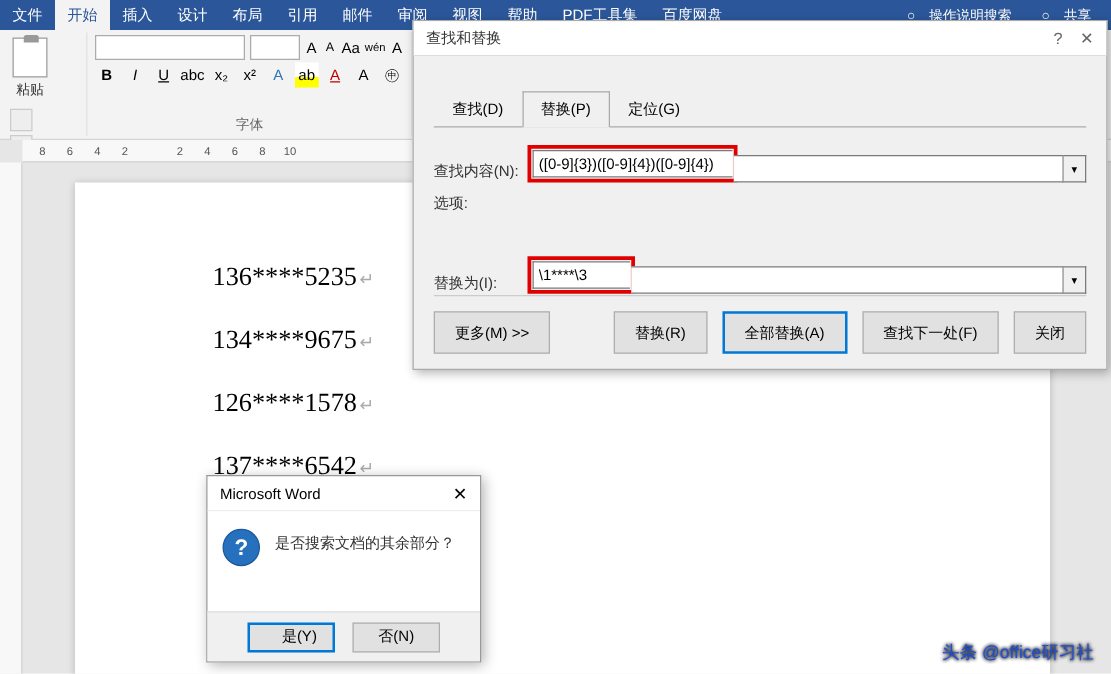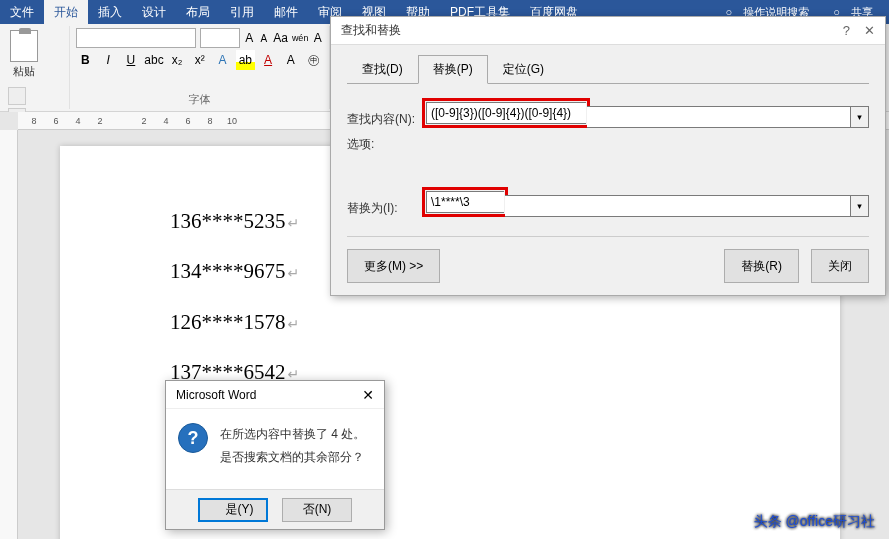--- a/index.html
+++ b/index.html
@@ -39,21 +39,21 @@
     .ruler-h span { width: 22px; text-align: center; }
     .page { position: absolute; left: 60px; top: 34px; width: 780px; height: 500px; background: #fff; box-shadow: 0 0 6px rgba(0,0,0,0.2); padding: 50px 110px; }
     .page-line { font-family: "Times New Roman", serif; font-size: 21px; color: #000; line-height: 2.4; }
     .page-line::after { content: "↵"; color: #aaa; font-size: 14px; margin-left: 2px; }
     
     
     .dialog-fr { position: absolute; top: 16px; left: 330px; width: 556px; height: 280px; background: #f0f0f0; border: 1px solid #aaa; box-shadow: 2px 2px 8px rgba(0,0,0,0.3); z-index: 10; }
     .dlg-title { height: 28px; display: flex; align-items: center; padding: 0 10px; font-size: 12px; color: #333; background: #fff; border-bottom: 1px solid #ddd; }
     .dlg-title-close { margin-left: auto; display: flex; gap: 14px; color: #666; }
     .dlg-title-close span { cursor: pointer; font-size: 13px; }
-    .dlg-body { padding: 10px 16px; }
+    .dlg-body { padding: 28px 16px; }
     .tabs { display: flex; font-size: 12px; border-bottom: 1px solid #aaa; margin-bottom: 14px; }
     .tab { padding: 5px 14px; cursor: pointer; border: 1px solid transparent; margin-bottom: -1px; }
     .tab.active { background: #f0f0f0; border: 1px solid #aaa; border-bottom: 1px solid #f0f0f0; }
     .form-row { display: flex; align-items: flex-end; font-size: 12px; margin-bottom: 8px; }
     .form-label { width: 75px; color: #333; }
     .form-input { flex: 1; height: 22px; border: 1px solid #7a7a7a; padding: 0 4px; font-size: 12px; background: #fff; }
     .form-text { font-size: 12px; color: #333; }
     .highlight-red { border: 3px solid #e00000; padding: 1px; display: inline-block; }
     .highlight-red .form-input { border: 1px solid #7a7a7a; }
     .dropdown-arrow { width: 18px; height: 22px; border: 1px solid #7a7a7a; border-left: none; background: #f0f0f0; display: flex; align-items: center; justify-content: center; font-size: 9px; cursor: pointer; }
@@ -212,33 +212,34 @@
       </span>
       <input class="form-input" style="border-left: none;">
       <div class="dropdown-arrow">▾</div>
     </div>
   </div>
 
   <div class="dlg-buttons">
     <button class="dlg-btn">更多(M) &gt;&gt;</button>
     <div class="spacer"></div>
     <button class="dlg-btn">替换(R)</button>
+    <button class="dlg-btn blue-border">全部替换(A)</button>
+    <button class="dlg-btn">查找下一处(F)</button>
     <button class="dlg-btn">关闭</button>
   </div>
 </div>
 
 <div class="msgbox">
   <div class="msg-title">
     <span>Microsoft Word</span>
     <span class="msg-close">✕</span>
   </div>
   <div class="msg-body">
     <div class="msg-icon">?</div>
     <div class="msg-text">
-      <div>在所选内容中替换了 4 处。</div>
       <div>是否搜索文档的其余部分？</div>
     </div>
   </div>
   <div class="msg-buttons">
     <button class="msg-btn focus">是(Y)</button>
     <button class="msg-btn">否(N)</button>
   </div>
 </div>
 
 <div class="watermark">头条 @office研习社</div>

